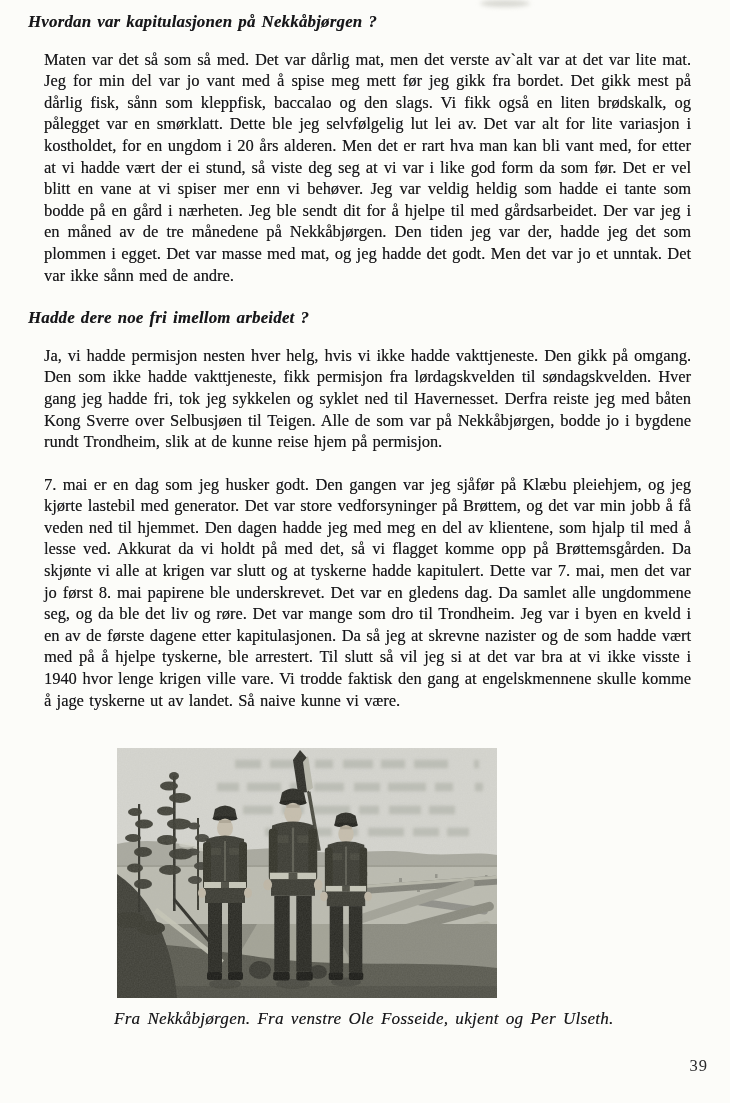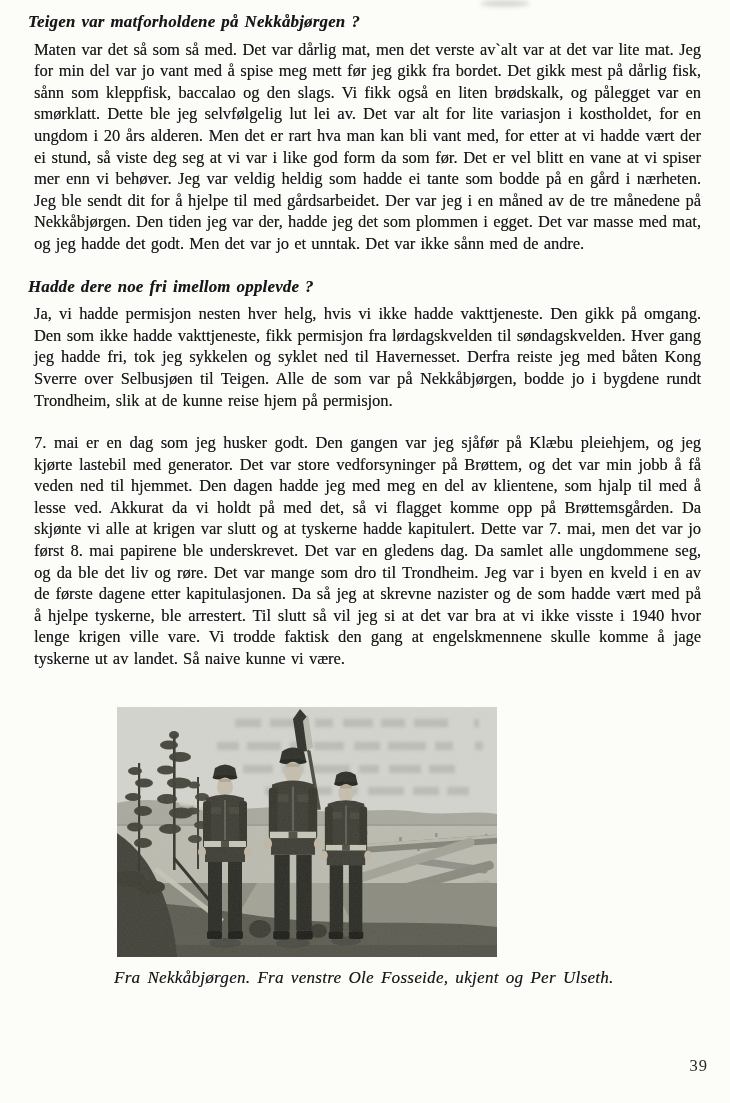--- a/index.html
+++ b/index.html
@@ -21,21 +21,21 @@
     font-weight: 700;
     font-size: 16.8px;
     line-height: 21.6px;
     margin: 0;
     letter-spacing: 0.25px;
     word-spacing: 1.5px;
   }
   .sect { margin: 0; }
   .sect + .sect { margin-top: 21px; }
   .a {
-    margin: 6px;
+    margin: 16px;
     font-size: 16.4px;
     line-height: 21.6px;
     text-align: justify;
     word-spacing: 1.2px;
   }
   figure.photo-block {
     margin: 37px 5px 0 89px;
     width: 380px;
   }
   .photo { display: block; }
@@ -69,26 +69,26 @@
   }
 </style>
 </head>
 <body>
 
 <div class="page">
   <div class="smudge"></div>
   <main class="content">
 
     <section class="sect">
-      <h2 class="q">Teigen var matforholdene på Nekkåbjørgen ?</h2>
+      <h2 class="q">Hvordan var kapitulasjonen på Nekkåbjørgen ?</h2>
       <p class="a">Maten var det så som så med. Det var dårlig mat, men det verste av`alt var at det var lite mat. Jeg for min del var jo vant med å spise meg mett før jeg gikk fra bordet. Det gikk mest på dårlig fisk, sånn som kleppfisk, baccalao og den slags. Vi fikk også en liten brødskalk, og pålegget var en smørklatt. Dette ble jeg selvfølgelig lut lei av. Det var alt for lite variasjon i kostholdet, for en ungdom i 20 års alderen. Men det er rart hva man kan bli vant med, for etter at vi hadde vært der ei stund, så viste deg seg at vi var i like god form da som før. Det er vel blitt en vane at vi spiser mer enn vi behøver. Jeg var veldig heldig som hadde ei tante som bodde på en gård i nærheten. Jeg ble sendt dit for å hjelpe til med gårdsarbeidet. Der var jeg i en måned av de tre månedene på Nekkåbjørgen. Den tiden jeg var der, hadde jeg det som plommen i egget. Det var masse med mat, og jeg hadde det godt. Men det var jo et unntak. Det var ikke sånn med de andre.</p>
     </section>
 
     <section class="sect">
-      <h2 class="q">Hadde dere noe fri imellom opplevde ?</h2>
+      <h2 class="q">Hadde dere noe fri imellom arbeidet ?</h2>
       <p class="a">Ja, vi hadde permisjon nesten hver helg, hvis vi ikke hadde vakttjeneste. Den gikk på omgang. Den som ikke hadde vakttjeneste, fikk permisjon fra lørdagskvelden til søndagskvelden. Hver gang jeg hadde fri, tok jeg sykkelen og syklet ned til Havernesset. Derfra reiste jeg med båten Kong Sverre over Selbusjøen til Teigen. Alle de som var på Nekkåbjørgen, bodde jo i bygdene rundt Trondheim, slik at de kunne reise hjem på permisjon.</p>
     </section>
 
     <section class="sect">
       <p class="a">7. mai er en dag som jeg husker godt. Den gangen var jeg sjåfør på Klæbu pleiehjem, og jeg kjørte lastebil med generator. Det var store vedforsyninger på Brøttem, og det var min jobb å få veden ned til hjemmet. Den dagen hadde jeg med meg en del av klientene, som hjalp til med å lesse ved. Akkurat da vi holdt på med det, så vi flagget komme opp på Brøttemsgården. Da skjønte vi alle at krigen var slutt og at tyskerne hadde kapitulert. Dette var 7. mai, men det var jo først 8. mai papirene ble underskrevet. Det var en gledens dag. Da samlet alle ungdommene seg, og da ble det liv og røre. Det var mange som dro til Trondheim. Jeg var i byen en kveld i en av de første dagene etter kapitulasjonen. Da så jeg at skrevne nazister og de som hadde vært med på å hjelpe tyskerne, ble arrestert. Til slutt så vil jeg si at det var bra at vi ikke visste i 1940 hvor lenge krigen ville vare. Vi trodde faktisk den gang at engelskmennene skulle komme å jage tyskerne ut av landet. Så naive kunne vi være.</p>
     </section>
 
     <figure class="photo-block">
       <svg class="photo" width="380" height="250" viewBox="0 0 380 250" xmlns="http://www.w3.org/2000/svg" role="img">
         <defs>

